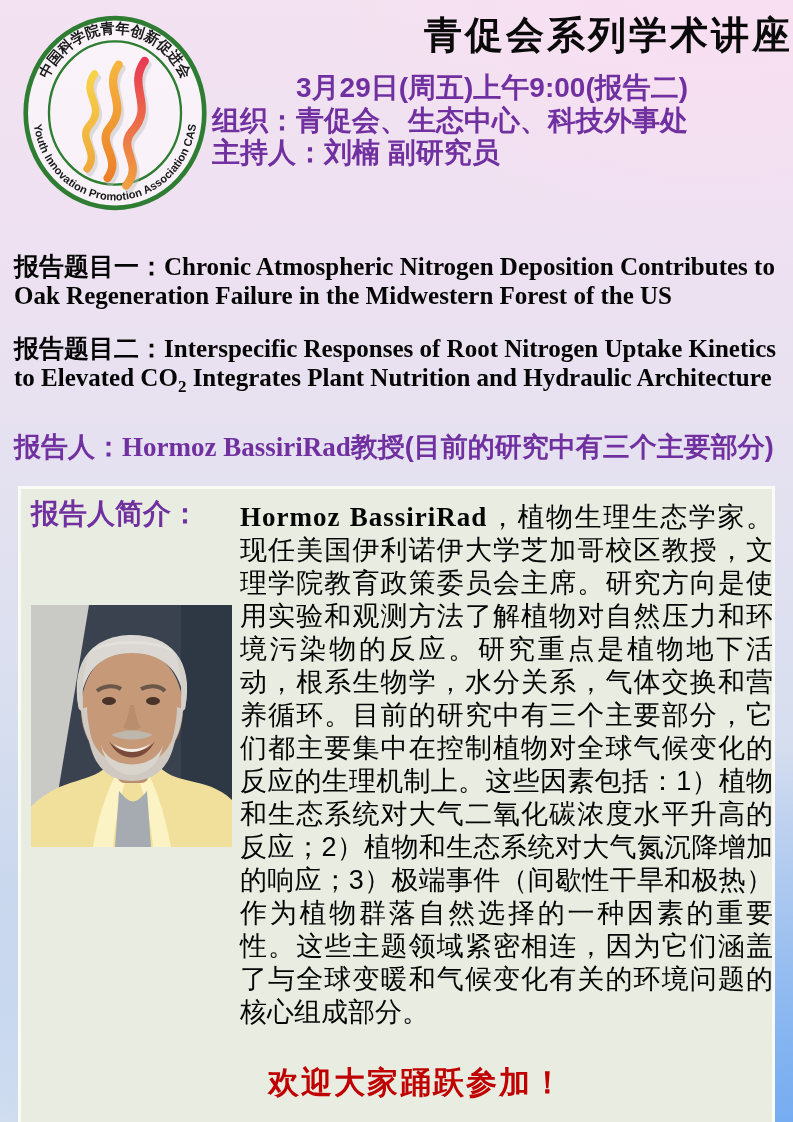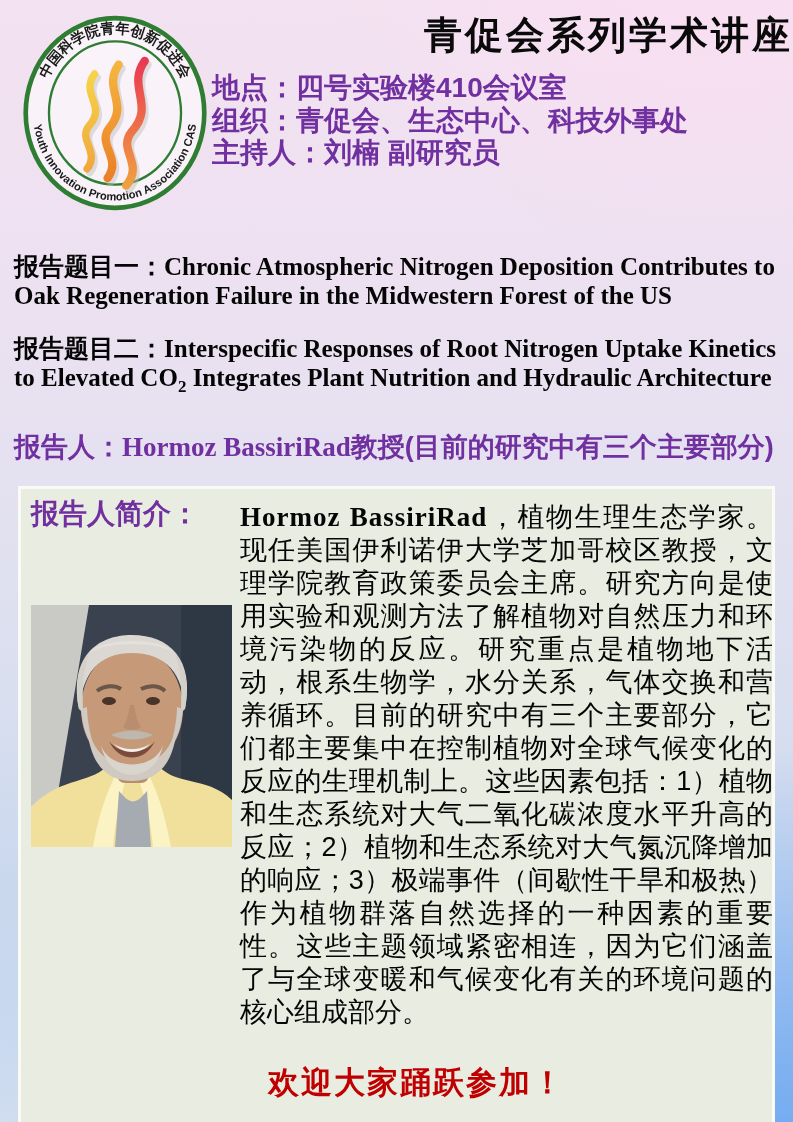--- a/index.html
+++ b/index.html
@@ -144,21 +144,21 @@
       </g>
       <path d="M78,64 C62,86 92,98 72,120 C60,134 84,148 70,166" stroke="url(#gradY)" stroke-width="8"></path>
       <path d="M104,54 C86,80 116,96 94,122 C80,140 108,154 92,176" stroke="url(#gradO)" stroke-width="9"></path>
       <path d="M132,50 C112,78 144,98 118,126 C102,146 132,160 112,184" stroke="url(#gradR)" stroke-width="9"></path>
     </g>
   </svg>
 
   <h1 class="page-title">青促会系列学术讲座</h1>
 
   <div class="details">
-    <div class="d-line">地点：四号实验楼410会议室</div>
+    <div class="d-line indent"><span>3月29日(周五)上午9:00(报告二)</span></div>
     <div class="d-line">组织：青促会、生态中心、科技外事处</div>
     <div class="d-line">主持人：刘楠 副研究员</div>
   </div>
 
   <p class="talk talk-1">
     <span class="zh-label">报告题目一：</span><span class="en">Chronic Atmospheric Nitrogen Deposition Contributes to Oak Regeneration Failure in the Midwestern Forest of the US</span>
   </p>
   <p class="talk talk-2">
     <span class="zh-label">报告题目二：</span><span class="en">Interspecific Responses of Root Nitrogen Uptake Kinetics to Elevated CO</span><sub class="en">2</sub><span class="en"> Integrates Plant Nutrition and Hydraulic Architecture</span>
   </p>

